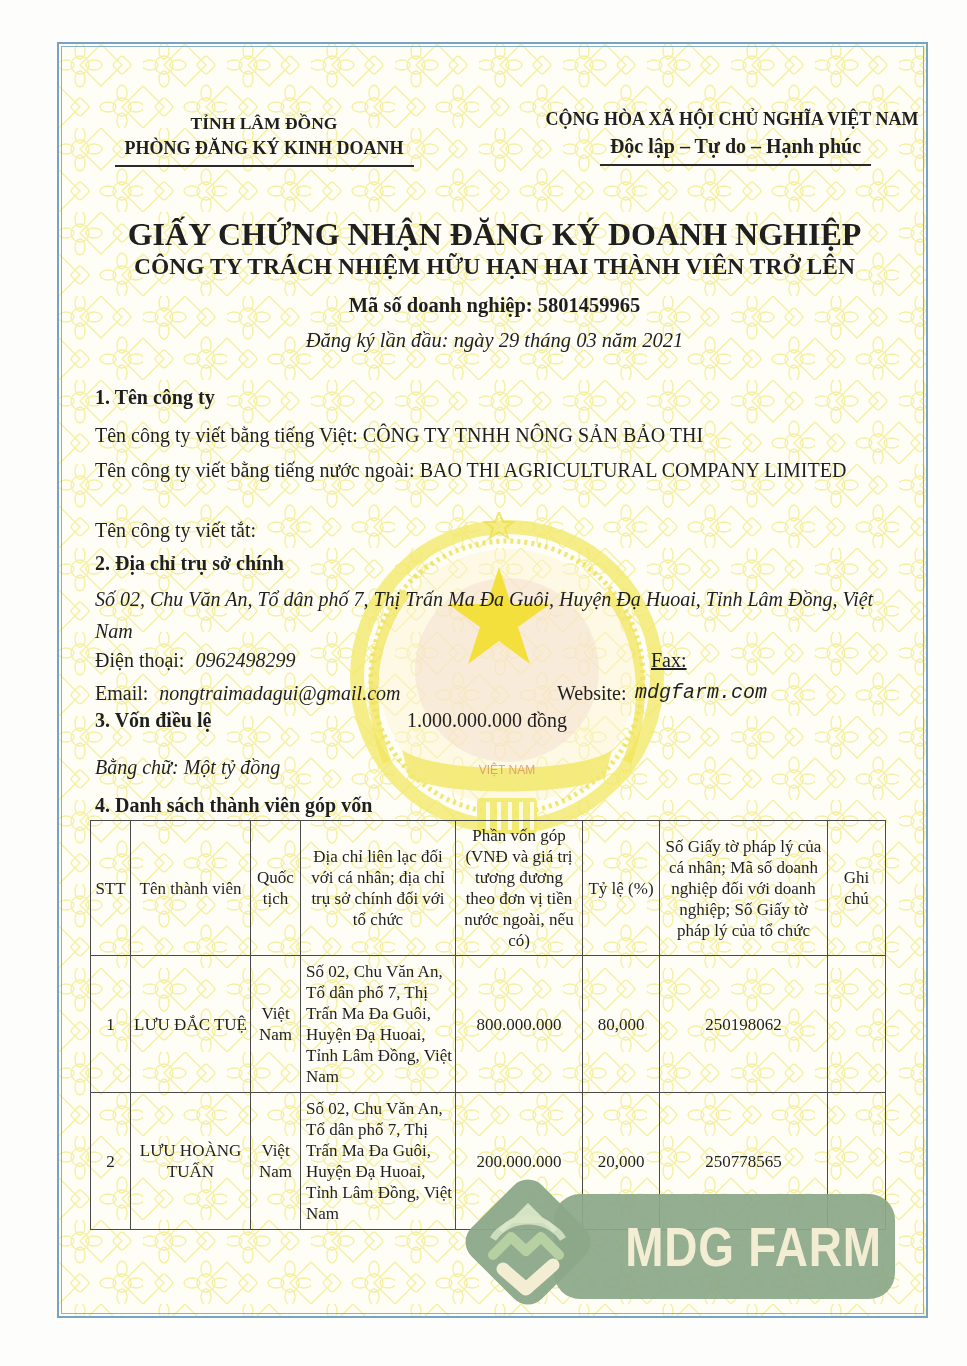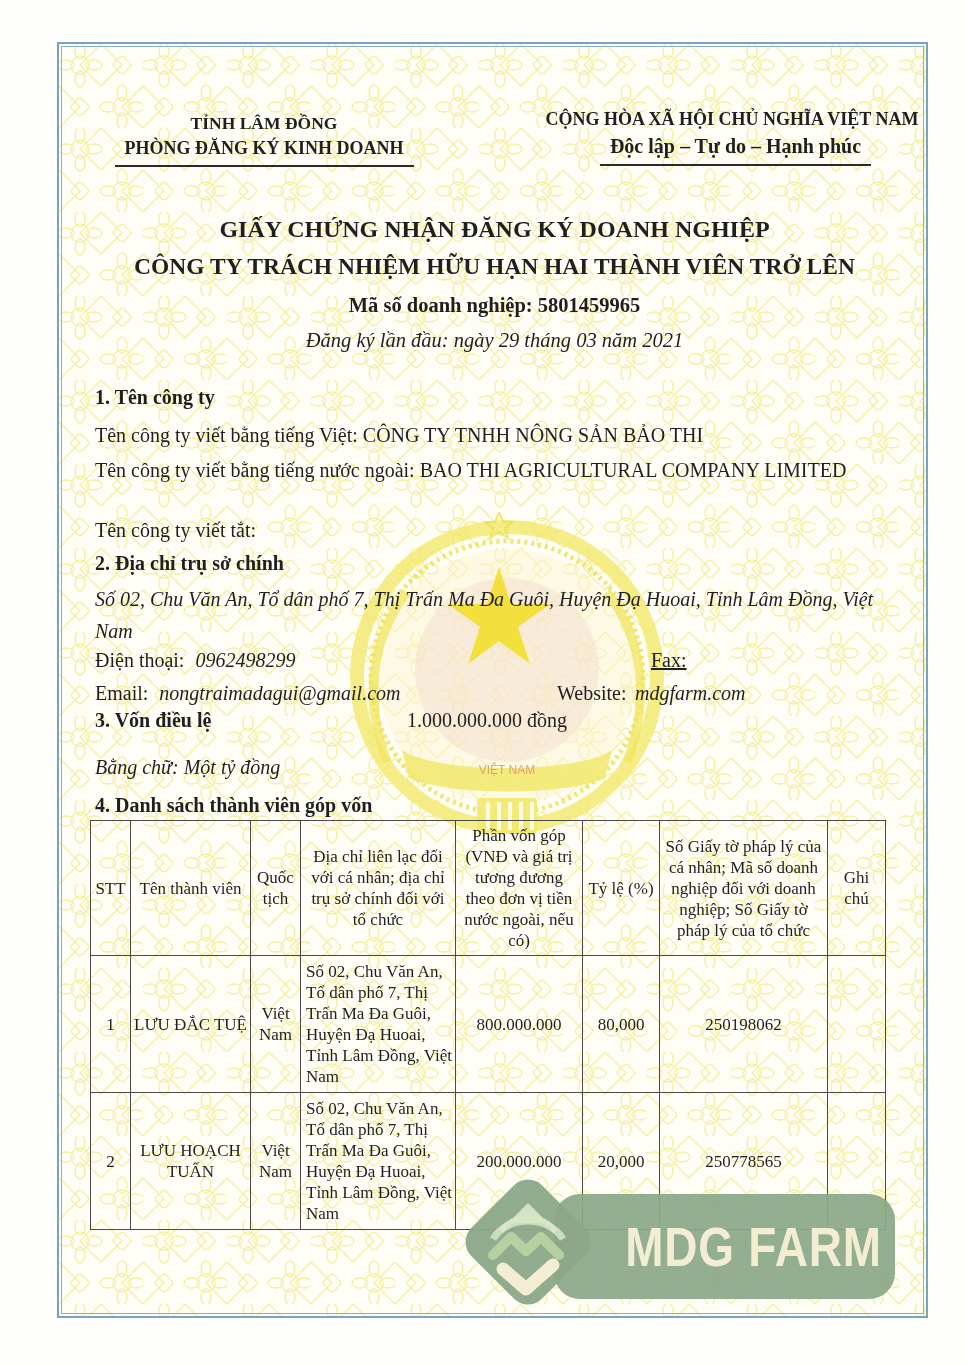--- a/index.html
+++ b/index.html
@@ -94,21 +94,21 @@
       <div class="abs ctr" style="left:35px; top:66px; width:340px;">
         <div class="b" style="font-size:17.5px; line-height:26px;">TỈNH LÂM ĐỒNG</div>
         <div style="line-height:24px;"><span class="b uline" style="font-size:18px;">PHÒNG ĐĂNG KÝ KINH DOANH</span></div>
       </div>
 
       <div class="abs ctr" style="left:448px; top:62px; width:450px;">
         <div class="b" style="font-size:18px; line-height:27px;">CỘNG HÒA XÃ HỘI CHỦ NGHĨA VIỆT NAM</div>
         <div style="line-height:26px;padding-left:7px;"><span class="b uline" style="font-size:20px;">Độc lập – Tự do – Hạnh phúc</span></div>
       </div>
 
-      <div class="abs ctr b" style="left:0; top:172px; width:871px; font-size:24px;">GIẤY CHỨNG NHẬN ĐĂNG KÝ DOANH NGHIỆP</div>
+      <div class="abs ctr b" style="left:0; top:172px; width:871px; font-size:32px;">GIẤY CHỨNG NHẬN ĐĂNG KÝ DOANH NGHIỆP</div>
       <div class="abs ctr b" style="left:0; top:209px; width:871px; font-size:23.5px;">CÔNG TY TRÁCH NHIỆM HỮU HẠN HAI THÀNH VIÊN TRỞ LÊN</div>
       <div class="abs ctr b" style="left:0; top:250px; width:871px; font-size:20.5px;">Mã số doanh nghiệp: 5801459965</div>
       <div class="abs ctr i" style="left:0; top:285px; width:871px; font-size:20.5px;">Đăng ký lần đầu: ngày 29 tháng 03 năm 2021</div>
 
       <div class="abs b body-text" style="left:36px; top:338px;">1. Tên công ty</div>
       <div class="abs body-text" style="left:36px; top:376px; width:800px;">
         <span>Tên công ty viết bằng tiếng Việt:</span>
         <span>CÔNG TY TNHH NÔNG SẢN BẢO THI</span>
       </div>
       <div class="abs body-text" style="left:36px; top:411px; width:790px;">
@@ -121,21 +121,21 @@
       <div class="abs i body-text" style="left:36px; top:539px; width:800px; line-height:32px;">Số 02, Chu Văn An, Tổ dân phố 7, Thị Trấn Ma Đa Guôi, Huyện Đạ Huoai, Tỉnh Lâm Đồng, Việt Nam</div>
       <div class="abs body-text" style="left:36px; top:601px; width:810px;">
         <span>Điện thoại:</span>
         <span class="i" style="margin-left:6px;">0962498299</span>
         <span class="abs" style="left:556px; top:0;text-decoration:underline;">Fax:</span>
       </div>
       <div class="abs body-text" style="left:36px; top:634px; width:810px;">
         <span>Email:</span>
         <span class="i" style="margin-left:6px;">nongtraimadagui@gmail.com</span>
         <span class="abs" style="left:462px; top:0;">Website:</span>
-        <span class="abs i" style="left:540px; top:0;">mdgfarm.com</span>
+        <span class="abs i" style="left:540px; top:0;font-family:Liberation Mono, monospace;">mdgfarm.com</span>
       </div>
 
       <div class="abs body-text" style="left:36px; top:661px; width:810px;">
         <span class="b">3. Vốn điều lệ</span>
         <span class="abs" style="left:312px; top:0;">1.000.000.000 đồng</span>
       </div>
       <div class="abs i body-text" style="left:36px; top:708px;">Bằng chữ: Một tỷ  đồng</div>
 
       <div class="abs b body-text" style="left:36px; top:746px;">4. Danh sách thành viên góp vốn</div>
 
@@ -166,21 +166,21 @@
           <td>LƯU ĐẮC TUỆ</td>
           <td>Việt Nam</td>
           <td class="addr">Số 02, Chu Văn An, Tổ dân phố 7, Thị Trấn Ma Đa Guôi, Huyện Đạ Huoai, Tỉnh Lâm Đồng, Việt Nam</td>
           <td>800.000.000</td>
           <td>80,000</td>
           <td>250198062</td>
           <td></td>
         </tr>
         <tr style="height:137px;">
           <td>2</td>
-          <td>LƯU HOẠCH TUẤN</td>
+          <td>LƯU HOÀNG TUẤN</td>
           <td>Việt Nam</td>
           <td class="addr">Số 02, Chu Văn An, Tổ dân phố 7, Thị Trấn Ma Đa Guôi, Huyện Đạ Huoai, Tỉnh Lâm Đồng, Việt Nam</td>
           <td>200.000.000</td>
           <td>20,000</td>
           <td>250778565</td>
           <td></td>
         </tr>
       </tbody>
         </table>
     </div>

